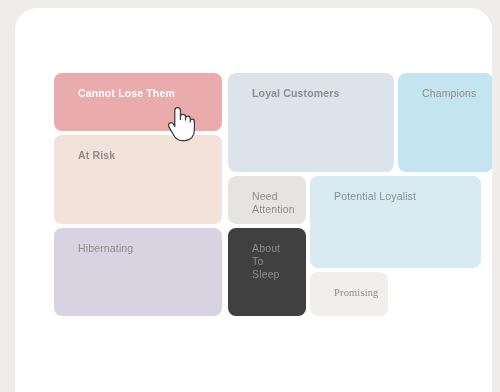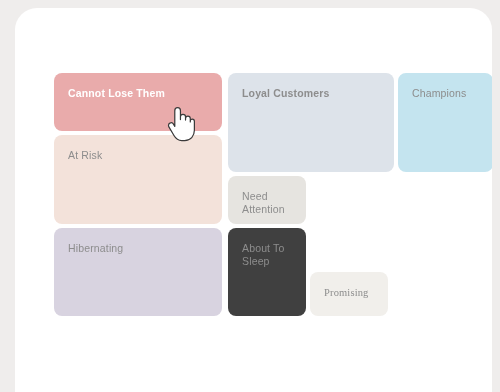--- a/index.html
+++ b/index.html
@@ -37,21 +37,21 @@
     left: 39px;
     top: 65px;
     width: 432px;
     height: 253px;
   }
 
   .tile {
     position: absolute;
     border-radius: 8px;
     box-sizing: border-box;
-    padding: 14px 14px 0 14px;
+    padding: 14px 14px 0 24px;
     overflow: hidden;
   }
 
   .tile-label {
     font-size: 10.5px;
     line-height: 13px;
     letter-spacing: 0.15px;
     color: #8d8d8d;
     white-space: pre-line;
     display: block;
@@ -91,21 +91,21 @@
 <body>
 
 <div id="app-card">
 
   <div id="treemap">
 
     <div class="tile is-active" id="tile-cannot-lose-them" style="background: rgb(233, 171, 171);">
       <span class="tile-label" style="color: rgb(255, 255, 255);">Cannot Lose Them</span>
     </div>
 
-    <div class="tile" id="tile-at-risk" style="background: rgb(243, 226, 218);">
+    <div class="tile" id="tile-at-risk" style="background: rgb(243, 226, 218); font-weight: bold;">
       <span class="tile-label" style="color: rgb(141, 141, 141);">At Risk</span>
     </div>
 
     <div class="tile" id="tile-hibernating" style="background: rgb(216, 211, 224);">
       <span class="tile-label" style="color: rgb(141, 141, 141);">Hibernating</span>
     </div>
 
     <div class="tile" id="tile-loyal-customers" style="background: rgb(221, 227, 234);">
       <span class="tile-label" style="color: rgb(141, 141, 141); font-weight: bold;">Loyal Customers</span>
     </div>
@@ -117,20 +117,23 @@
 
     <div class="tile" id="tile-about-to-sleep" style="background: #404040;">
       <span class="tile-label" style="color: rgb(141, 141, 141);">About To
 Sleep</span>
     </div>
 
     <div class="tile" id="tile-champions" style="background: rgb(196, 228, 239);">
       <span class="tile-label" style="color: rgb(141, 141, 141);">Champions</span>
     </div>
 
+    <div class="tile" id="tile-potential-loyalist" style="background: rgb(216, 235, 243);">
+      <span class="tile-label" style="color: rgb(141, 141, 141);">Potential Loyalist</span>
+    </div>
 
     <div class="tile" id="tile-promising" style="background: rgb(241, 239, 235); font-family: Liberation Serif, serif;">
       <span class="tile-label" style="color: rgb(141, 141, 141);">Promising</span>
     </div>
 
 
   </div>
 
   <svg id="mouse-cursor" viewBox="0 0 34 44" style="left: 152px; top: 99px;">
     <path d="M11.5 21.0 L11.5 5.6 C11.5 3.4 13.1 1.9 15.0 1.9

